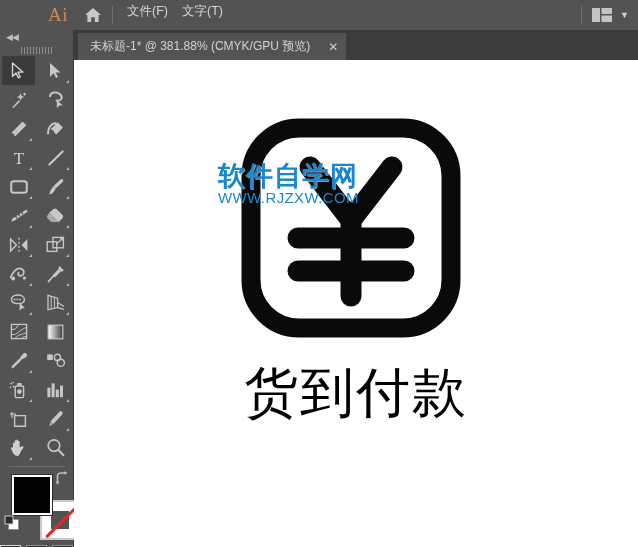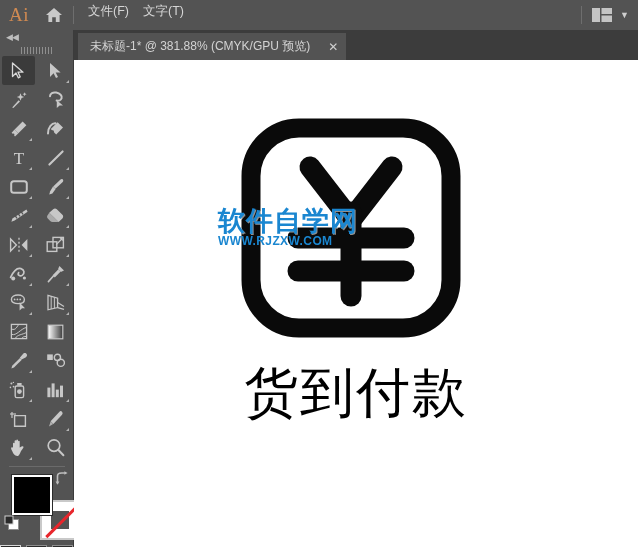--- a/index.html
+++ b/index.html
@@ -15,20 +15,21 @@
   .menubar{
     position:absolute;left:0;top:0;width:638px;height:30px;
     background:#535353;
     display:flex;align-items:center;
     box-sizing:border-box;
   }
   .ai-logo{
     width:38px;height:30px;display:flex;align-items:center;justify-content:center;
     color:#d08a52;font-size:19px;font-weight:normal;letter-spacing:.5px;
     font-family:"Liberation Serif","DejaVu Serif",serif;
+    margin-left:39px;
   }
   .home-btn{
     width:32px;height:30px;display:flex;align-items:center;justify-content:center;
   }
   .home-btn svg{display:block;}
   .menu-sep{width:1px;height:18px;background:#6e6e6e;margin:0 7px 0 3px;}
   .menu-items{display:flex;height:38px;}
   .menu-item{
     color:#d6d6d6;font-size:12.5px;line-height:30px;
     padding:0 7px;white-space:nowrap;cursor:default;
@@ -150,24 +151,23 @@
   }
   .watermark{
     position:absolute;left:144px;top:102px;width:166px;
     pointer-events:none;user-select:none;
   }
   .wm-cn{
     font-size:27px;font-weight:bold;color:#1a86d0;letter-spacing:1px;
     font-family:"DejaVu Sans","Liberation Sans",sans-serif;
     line-height:1.05;
     text-shadow:1px 1px 0 rgba(255,255,255,.55);
-    margin-top:45px;
   }
   .wm-url{
-    font-size:12px;font-weight:bold;color:#1a86d0;letter-spacing:.4px;
+    font-size:15px;font-weight:normal;color:#1a86d0;letter-spacing:.4px;
     font-family:"Liberation Sans",sans-serif;
     margin-top:-1px;
   }
 </style>
 </head>
 <body>
 
 <div id="app">
 
   <div class="menubar">

